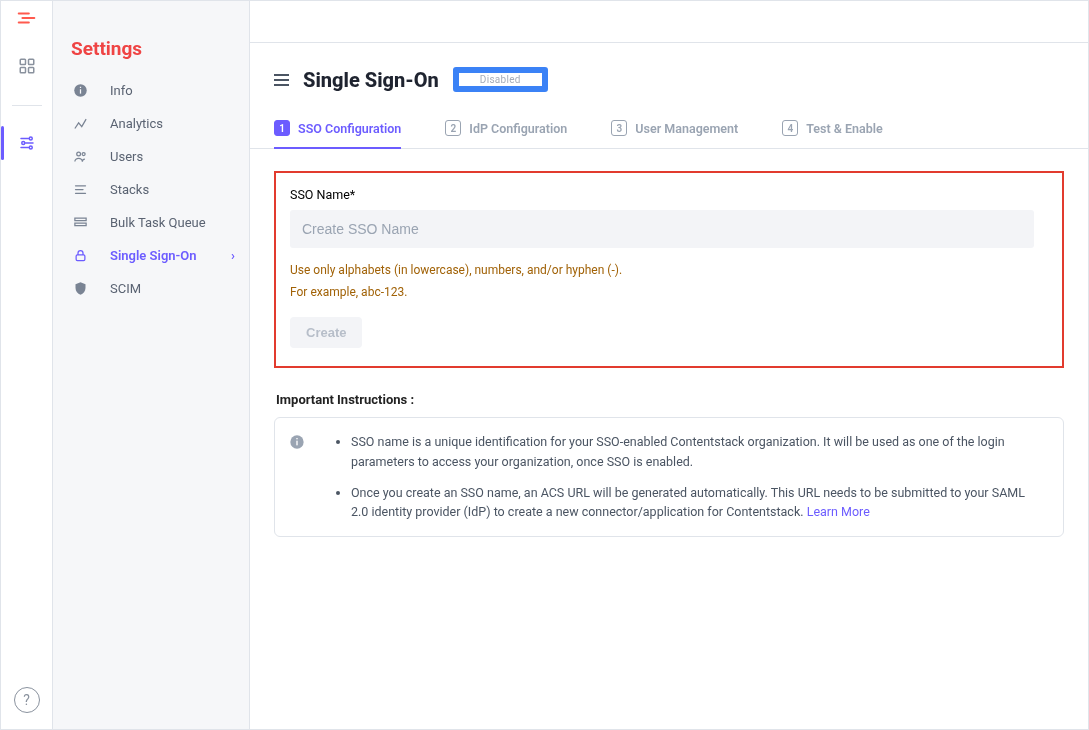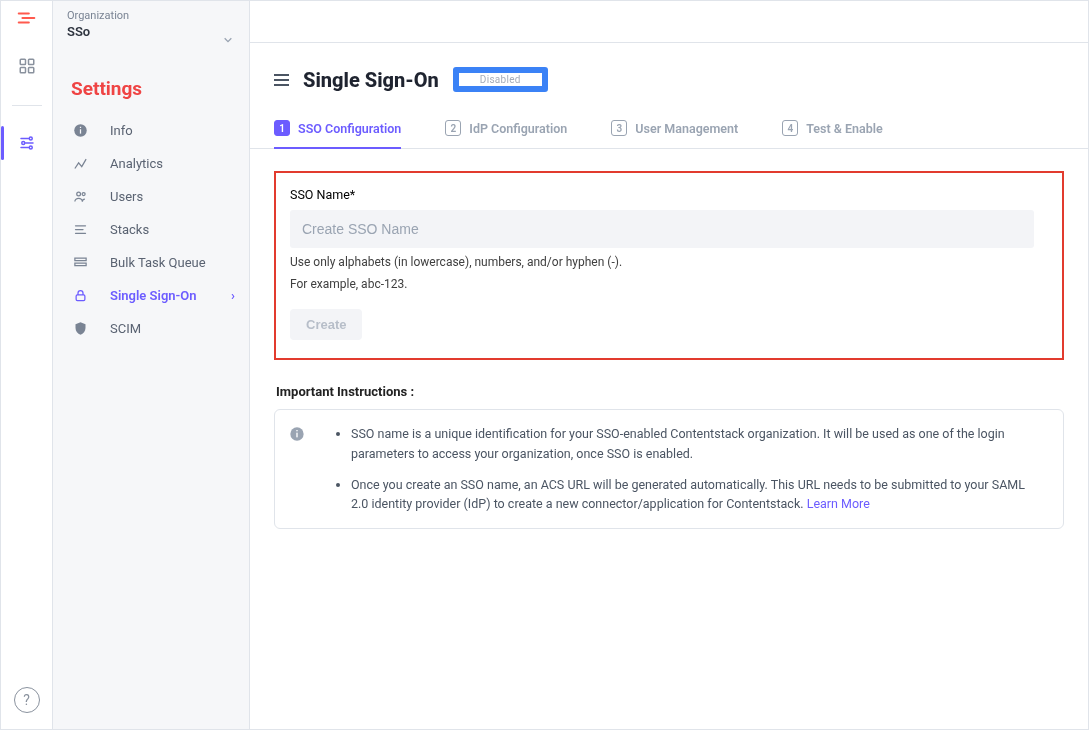--- a/index.html
+++ b/index.html
@@ -56,21 +56,21 @@
   .step .num{width:16px;height:16px;display:flex;align-items:center;justify-content:center;font-size:10px;border:1.3px solid var(--muted2);border-radius:3px}
   .step.active{color:var(--purple);position:relative}
   .step.active .num{background:var(--purple);color:#fff;border-color:var(--purple)}
   .step.active::after{content:"";position:absolute;left:0;right:0;bottom:-1px;height:2px;background:var(--purple)}
 
   .content{padding:22px 24px 0 24px}
   .redbox{border:2px solid var(--red);padding:14px 28px 18px 14px}
   .lbl{font-size:12.5px;font-weight:400;color:#000;margin-bottom:8px}
   .sso-input{width:100%;height:38px;border:none;background:var(--light);border-radius:3px;padding:0 12px;font-size:14px;color:#737373}
   .sso-input::placeholder{color:#9aa4b2}
-  .hint{font-size:12px;color:#404040;line-height:1.8;margin-top:4px}
+  .hint{font-size:12px;color:#a16207;line-height:1.8;margin-top:12px}
   .createbtn{margin-top:14px;background:var(--light);color:#b7bec9;border:none;border-radius:4px;padding:8px 16px;font-size:13px;font-weight:600;cursor:not-allowed}
 
   .instr-title{font-size:13px;font-weight:700;margin:24px 0 10px 2px}
   .instr-card{border:1px solid var(--border);border-radius:6px;padding:14px 18px 14px 14px;display:flex;gap:28px;color:#4b5563}
   .instr-card .info{flex:none;margin-top:2px}
   .instr-card ul{margin:0;padding-left:18px}
   .instr-card li{font-size:12.5px;line-height:1.55;margin-bottom:12px}
   .instr-card li:last-child{margin-bottom:0}
   .link{color:var(--purple);text-decoration:none}
 
@@ -108,29 +108,20 @@
           <circle cx="7" cy="12" r="2"></circle>
           <path d="M4 18h10"></path>
           <circle cx="17" cy="18" r="2"></circle>
         </svg>
     </div>
     <div class="spacer"></div>
     <div class="help">?</div>
   </div>
 
   <div class="sidebar">
-    <div class="org">
-      <div class="olabel">Organization</div>
-      <div class="oname">SSo</div>
-      <span class="chev">
-        <svg width="10" height="10" viewBox="0 0 12 12">
-            <path d="M2 4l4 4 4-4" fill="none" stroke="#9aa4b2" stroke-width="1.6"></path>
-          </svg>
-      </span>
-    </div>
 
     <div class="settings-hdr">Settings</div>
 
     <ul class="nav">
       <li>
         <span class="ic">
             <svg width="15" height="15" viewBox="0 0 24 24">
               <circle cx="12" cy="12" r="10" fill="#7a8494"></circle>
               <rect x="11" y="10" width="2" height="7" fill="#f6f7f9"></rect>
               <rect x="11" y="6" width="2" height="2" fill="#f6f7f9"></rect>

